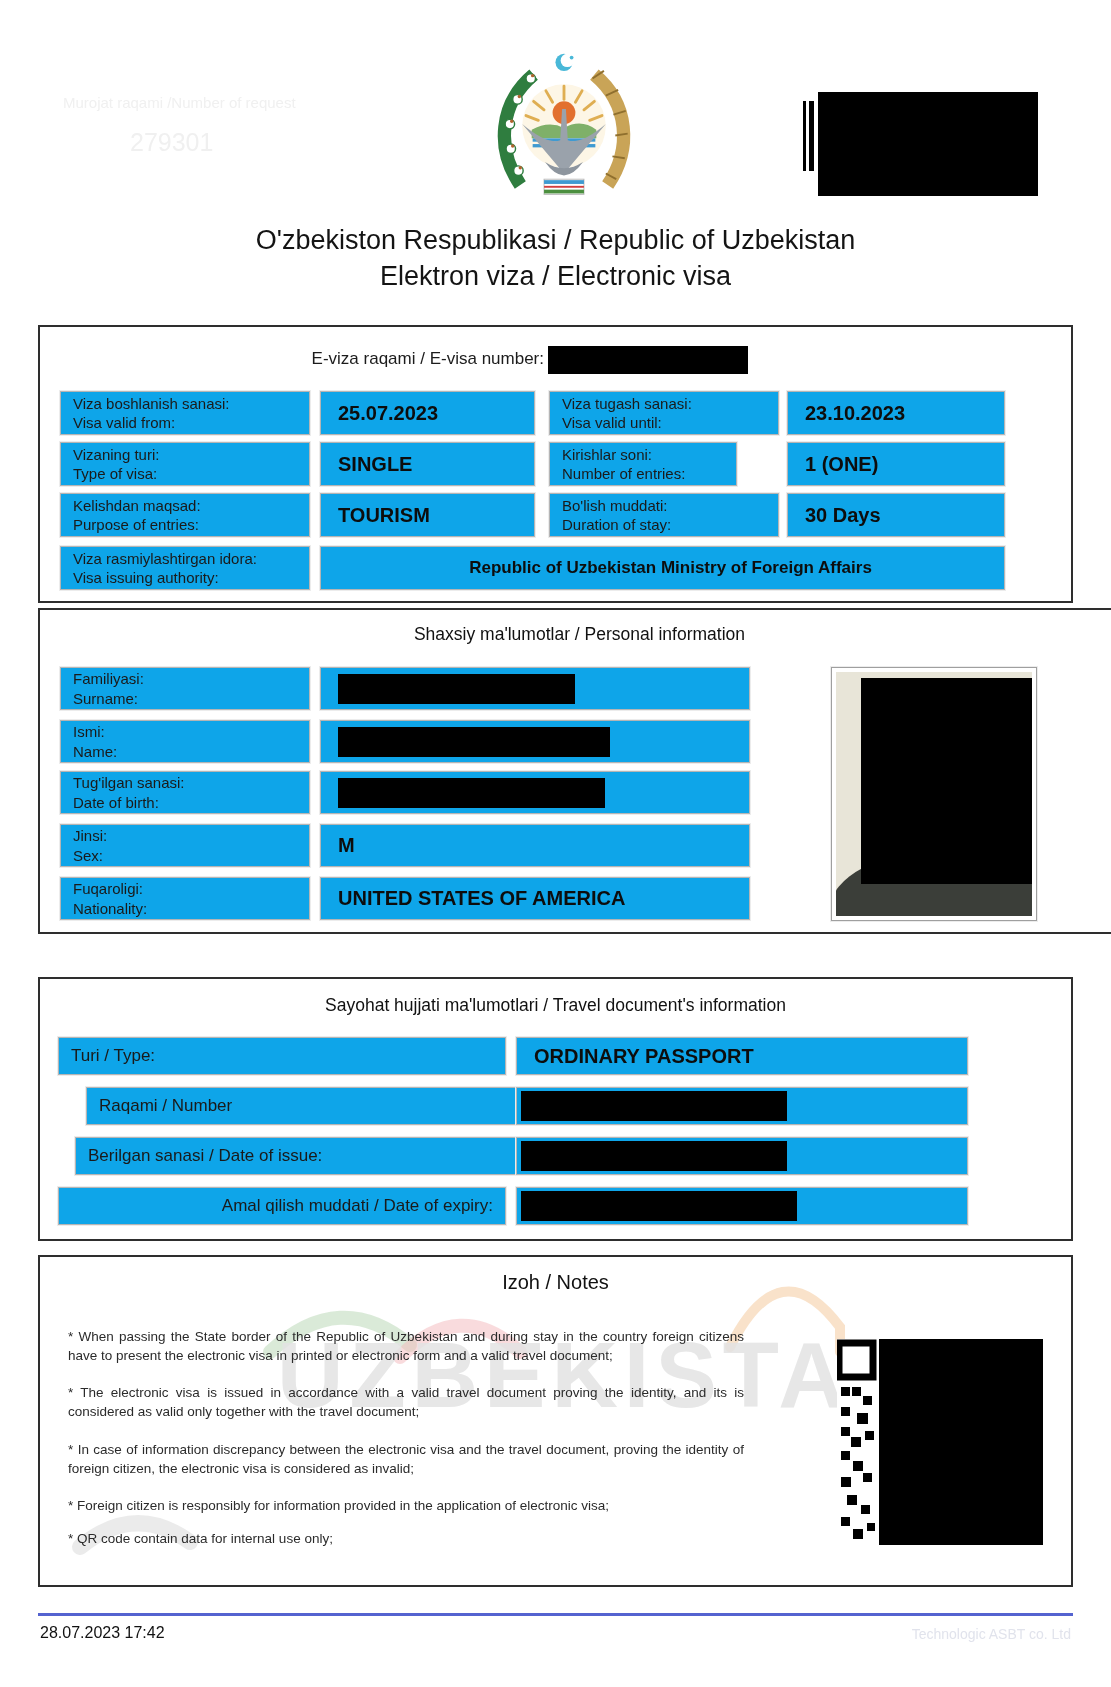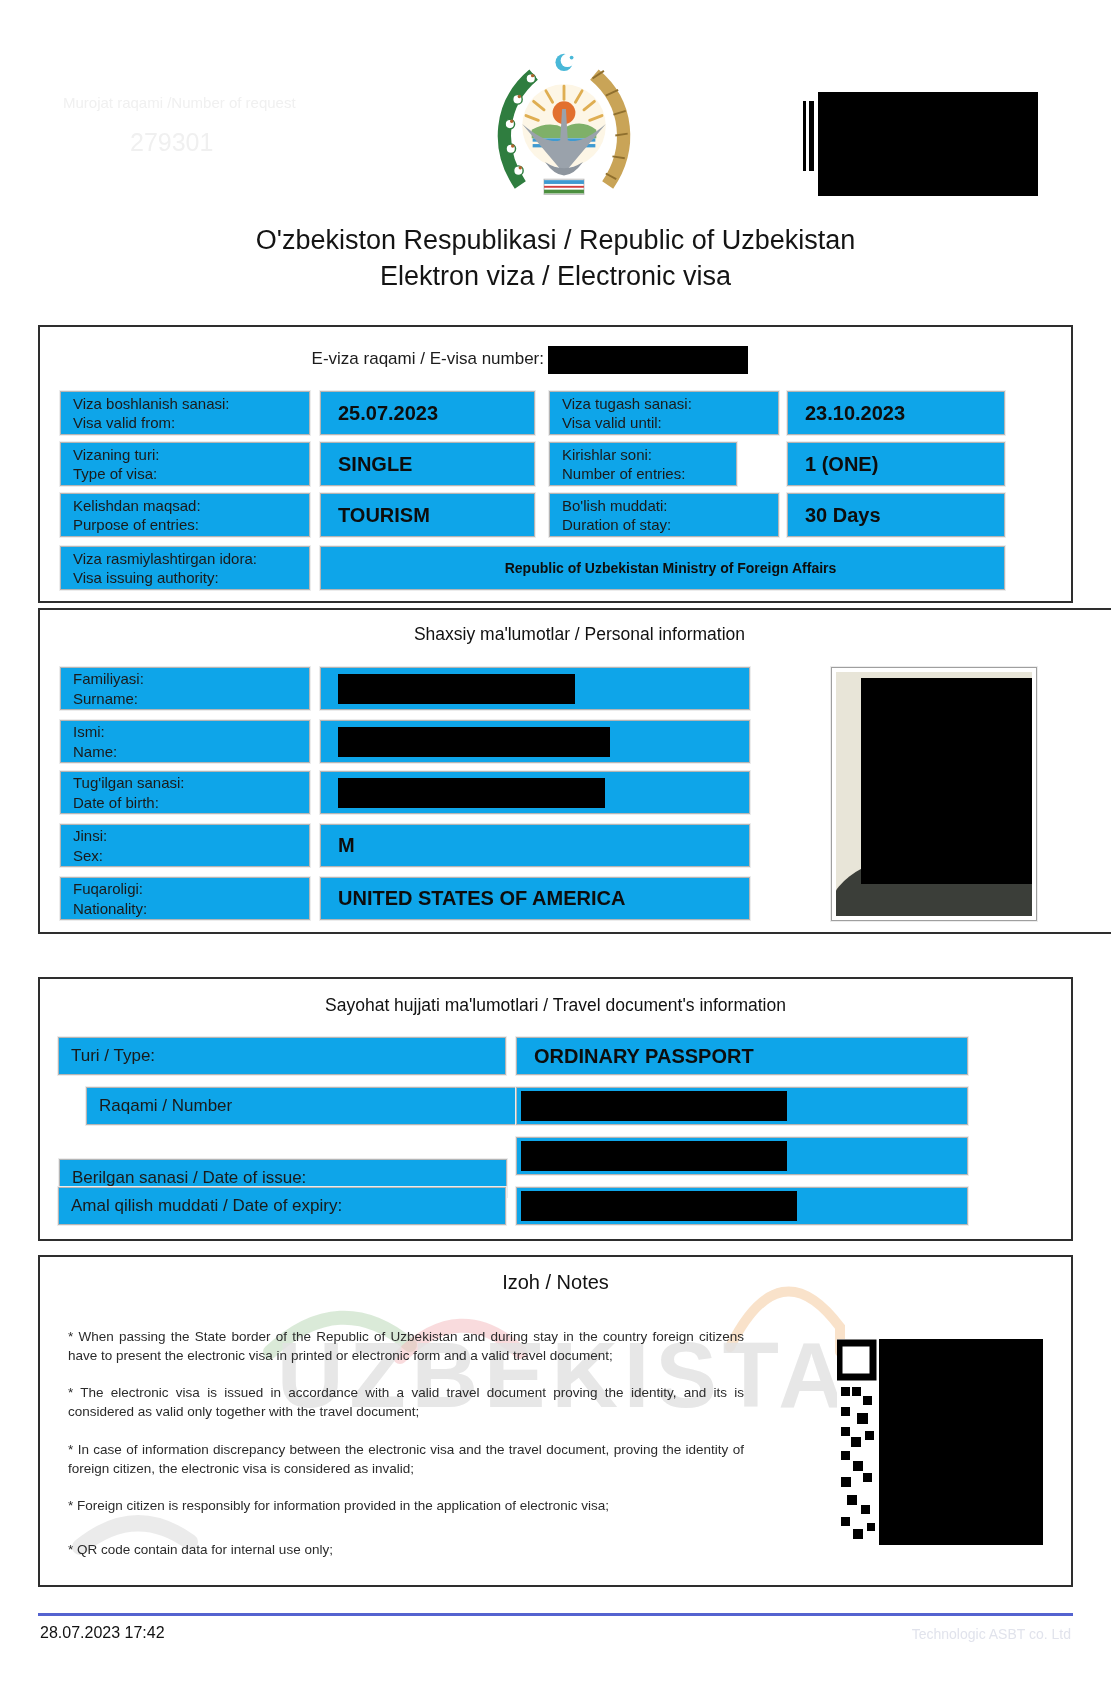--- a/index.html
+++ b/index.html
@@ -14,21 +14,21 @@
   .redaction{background:#000;position:absolute;}
   
   .doc-title{position:absolute;left:0;right:0;text-align:center;font-size:27px;line-height:36px;color:#141414;}
   
   .big-box{position:absolute;left:38px;width:1031px;border:2px solid #2e2e2e;background:#fff;}
   .section-header{position:absolute;left:0;right:0;text-align:center;font-size:17.5px;color:#111;}
   
   .cell{position:absolute;border:1px solid #b5b5b5;box-shadow:0 0 0 1px #ececec;background:#0ea5e9;box-sizing:border-box;}
   .lbl{font-size:15px;line-height:1.3;padding:3px 12px;display:flex;flex-direction:column;justify-content:center;color:#1a1a1a;}
   .val{font-weight:bold;font-size:20px;display:flex;align-items:center;padding-left:17px;color:#0d0d0d;}
-  .val-center{justify-content:center;padding-left:16px;font-size:14px;}
+  .val-center{justify-content:center;padding-left:16px;font-size:17px;}
   .cell .redact-inline{position:relative;display:block;background:#000;height:30px;}
   
   .photo-frame{position:absolute;border:1px solid #9f9f9f;box-shadow:0 0 0 1px #ececec;background:#fff;padding:4px;box-sizing:border-box;}
   .photo{position:relative;width:100%;height:100%;background:#e8e5d8;overflow:hidden;}
   .shoulders{position:absolute;bottom:0;left:-6px;right:-6px;height:66px;background:#3b3e39;border-radius:55% 45% 0 0 / 90% 70% 0 0;}
   .photo-redact{position:absolute;left:25px;top:6px;right:0;height:206px;background:#000;}
   
   .notes-text{position:absolute;font-size:13.5px;line-height:1.42;text-align:justify;color:#2b2b2b;z-index:2;}
   .notes-text p{margin:0 0 18px 0;}
   .watermark-svg{position:absolute;left:0;top:0;z-index:1;}
@@ -211,28 +211,28 @@
     </div>
     <div class="cell val" style="left:476px;top:58px;width:452px;height:38px;">ORDINARY PASSPORT</div>
 
     <div class="cell lbl" style="left:18px;top:108px;width:448px;height:38px;font-size:17px;margin-left:28px;">
       <span>Raqami / Number</span>
     </div>
     <div class="cell val" style="left:476px;top:108px;width:452px;height:38px;padding-left:4px;">
       <span class="redact-inline" style="width:266px;"></span>
     </div>
 
-    <div class="cell lbl" style="left:19px;top:158px;width:448px;height:38px;font-size:17px;margin-top:22px;">
+    <div class="cell lbl" style="left:35px;top:158px;width:448px;height:38px;font-size:17px;">
       <span>Berilgan sanasi / Date of issue:</span>
     </div>
     <div class="cell val" style="left:476px;top:158px;width:452px;height:38px;padding-left:4px;">
       <span class="redact-inline" style="width:266px;"></span>
     </div>
 
-    <div class="cell lbl" style="left:18px;top:208px;width:448px;height:38px;font-size:17px;">
+    <div class="cell lbl" style="left:18px;top:208px;width:448px;height:38px;font-size:17px;align-items:flex-end;">
       <span>Amal qilish muddati / Date of expiry:</span>
     </div>
     <div class="cell val" style="left:476px;top:208px;width:452px;height:38px;padding-left:4px;">
       <span class="redact-inline" style="width:276px;"></span>
     </div>
   </div>
 
   <div class="big-box" style="top:1255px;height:328px;">
 
     <svg class="watermark-svg" width="1031" height="328" viewBox="0 0 1031 328">
@@ -245,21 +245,21 @@
       </g>
       <text x="560" y="150" text-anchor="middle" font-family="Liberation Sans, sans-serif" font-size="92" font-weight="bold" fill="#e3e3e3" letter-spacing="6" opacity="0.85">UZBEKISTAN</text>
     </svg>
 
     <div class="section-header" style="top:14px;font-size:20px;">Izoh / Notes</div>
 
     <div class="notes-text" style="left:28px;top:70px;width:676px;">
       <p>* When passing the State border of the Republic of Uzbekistan and during stay in the country foreign citizens have to present the electronic visa in printed or electronic form and a valid travel document;</p>
       <p>* The electronic visa is issued in accordance with a valid travel document proving the identity, and its is considered as valid only together with the travel document;</p>
       <p>* In case of information discrepancy between the electronic visa and the travel document, proving the identity of foreign citizen, the electronic visa is considered as invalid;</p>
-      <p style="margin-bottom:25px;">* Foreign citizen is responsibly for information provided in the application of electronic visa;</p>
+      <p style="margin-bottom:14px;">* Foreign citizen is responsibly for information provided in the application of electronic visa;</p>
       <p>* QR code contain data for internal use only;</p>
     </div>
 
     <div class="qr-wrap" style="left:797px;top:82px;width:206px;height:206px;">
       <svg width="206" height="206" viewBox="0 0 206 206">
         <rect width="206" height="206" fill="#ffffff"></rect>
         <g fill="#000000">
           <rect x="2" y="4" width="34" height="34" fill="none" stroke="#000" stroke-width="7"></rect>
           <rect x="4" y="48" width="9" height="9"></rect>
             <rect x="15" y="48" width="9" height="9"></rect>

